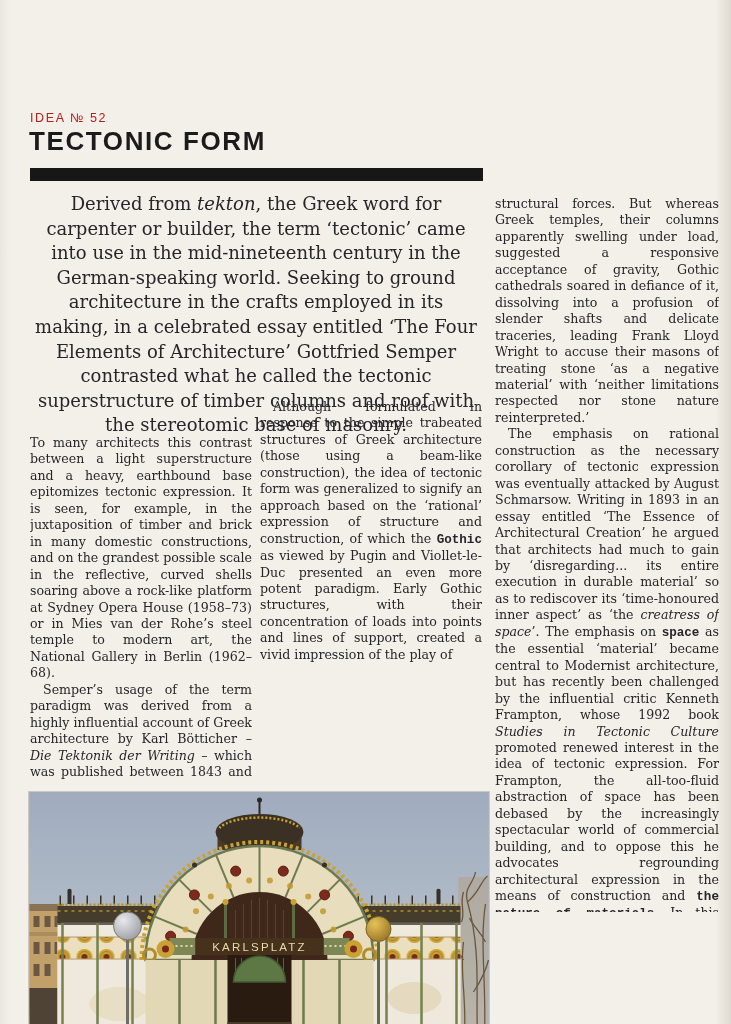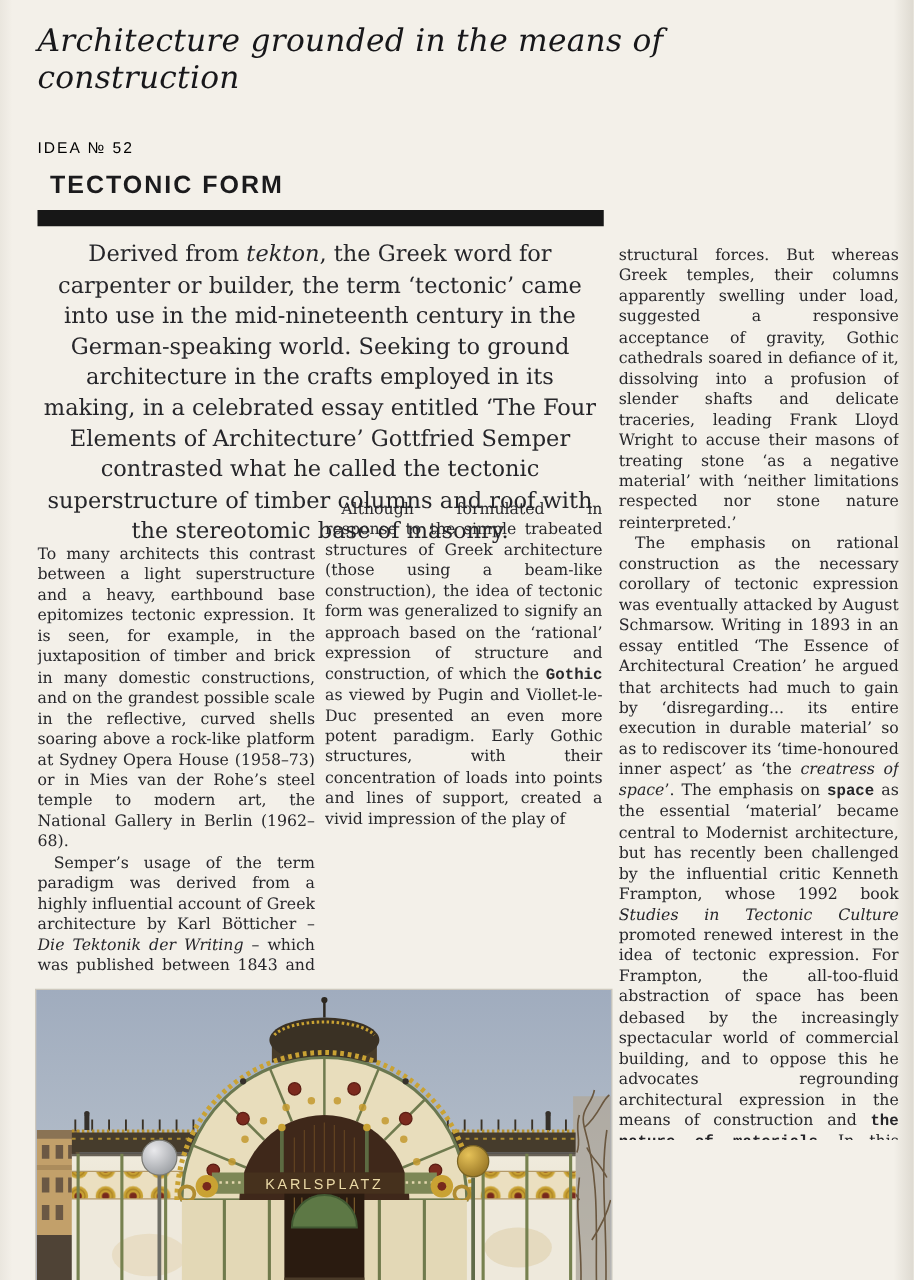--- a/index.html
+++ b/index.html
@@ -18,26 +18,26 @@
     background:linear-gradient(to right, rgba(110,100,80,0.07), rgba(110,100,80,0));}
 
   .running-head{
     position:absolute;left:30px;top:18px;width:660px;
     font-style:italic;font-size:25px;letter-spacing:0.2px;color:#17171a;
     font-family:"DejaVu Serif", serif;font-weight:normal;margin:0;
   }
   .idea-label{
     position:absolute;left:30px;top:111px;
     font-family:"Liberation Sans", sans-serif;
-    font-size:12.5px;letter-spacing:1.6px;color:#000000;
+    font-size:12.5px;letter-spacing:1.6px;color:#b91c1c;
   }
   .page-title{
-    position:absolute;left:29px;top:126px;margin:11px;
+    position:absolute;left:29px;top:126px;margin:0;
     font-family:"Liberation Sans", sans-serif;
-    font-size:20px;font-weight:700;letter-spacing:1.6px;color:#1b1b1d;
+    font-size:26px;font-weight:700;letter-spacing:1.6px;color:#1b1b1d;
   }
   .title-rule{
     position:absolute;left:30px;top:168px;width:453px;height:13px;
     background:#171717;
   }
   .intro{
     position:absolute;left:30px;top:192px;width:452px;
     font-size:18px;line-height:24.6px;color:#26262a;
     text-align:center;margin:0;
   }
@@ -61,21 +61,20 @@
   }
   .photo svg{display:block;}
 </style>
 </head>
 <body>
 
 <div class="page">
 
   <div class="left-shade"></div>
 
-  <h1 class="running-head">Architecture grounded in the means of construction</h1>
 
   <div class="idea-label">IDEA № 52</div>
   <h2 class="page-title">TECTONIC FORM</h2>
   <div class="title-rule"></div>
 
   <p class="intro"><span>Derived from </span><span class="run-i">tekton</span><span>, the Greek word for carpenter or builder, the term ‘tectonic’ came into use in the mid-nineteenth century in the German-speaking world. Seeking to ground architecture in the crafts employed in its making, in a celebrated essay entitled ‘The Four Elements of Architecture’ Gottfried Semper contrasted what he called the tectonic superstructure of timber columns and roof with the stereotomic base of masonry.</span></p>
 
   <div class="col col-1">
     <p><span>To many architects this contrast between a light superstructure and a heavy, earthbound base epitomizes tectonic expression. It is seen, for example, in the juxtaposition of timber and brick in many domestic constructions, and on the grandest possible scale in the reflective, curved shells soaring above a rock-like platform at Sydney Opera House (1958–73) or in Mies van der Rohe’s steel temple to modern art, the National Gallery in Berlin (1962–68).</span></p>
     <p class="indent"><span>Semper’s usage of the term paradigm was derived from a highly influential account of Greek architecture by Karl Bötticher – </span><span class="run-i">Die Tektonik der Writing</span><span> – which was published between 1843 and 1852. Bötticher stressed how all the parts of a Greek temple reinforced</span></p>

